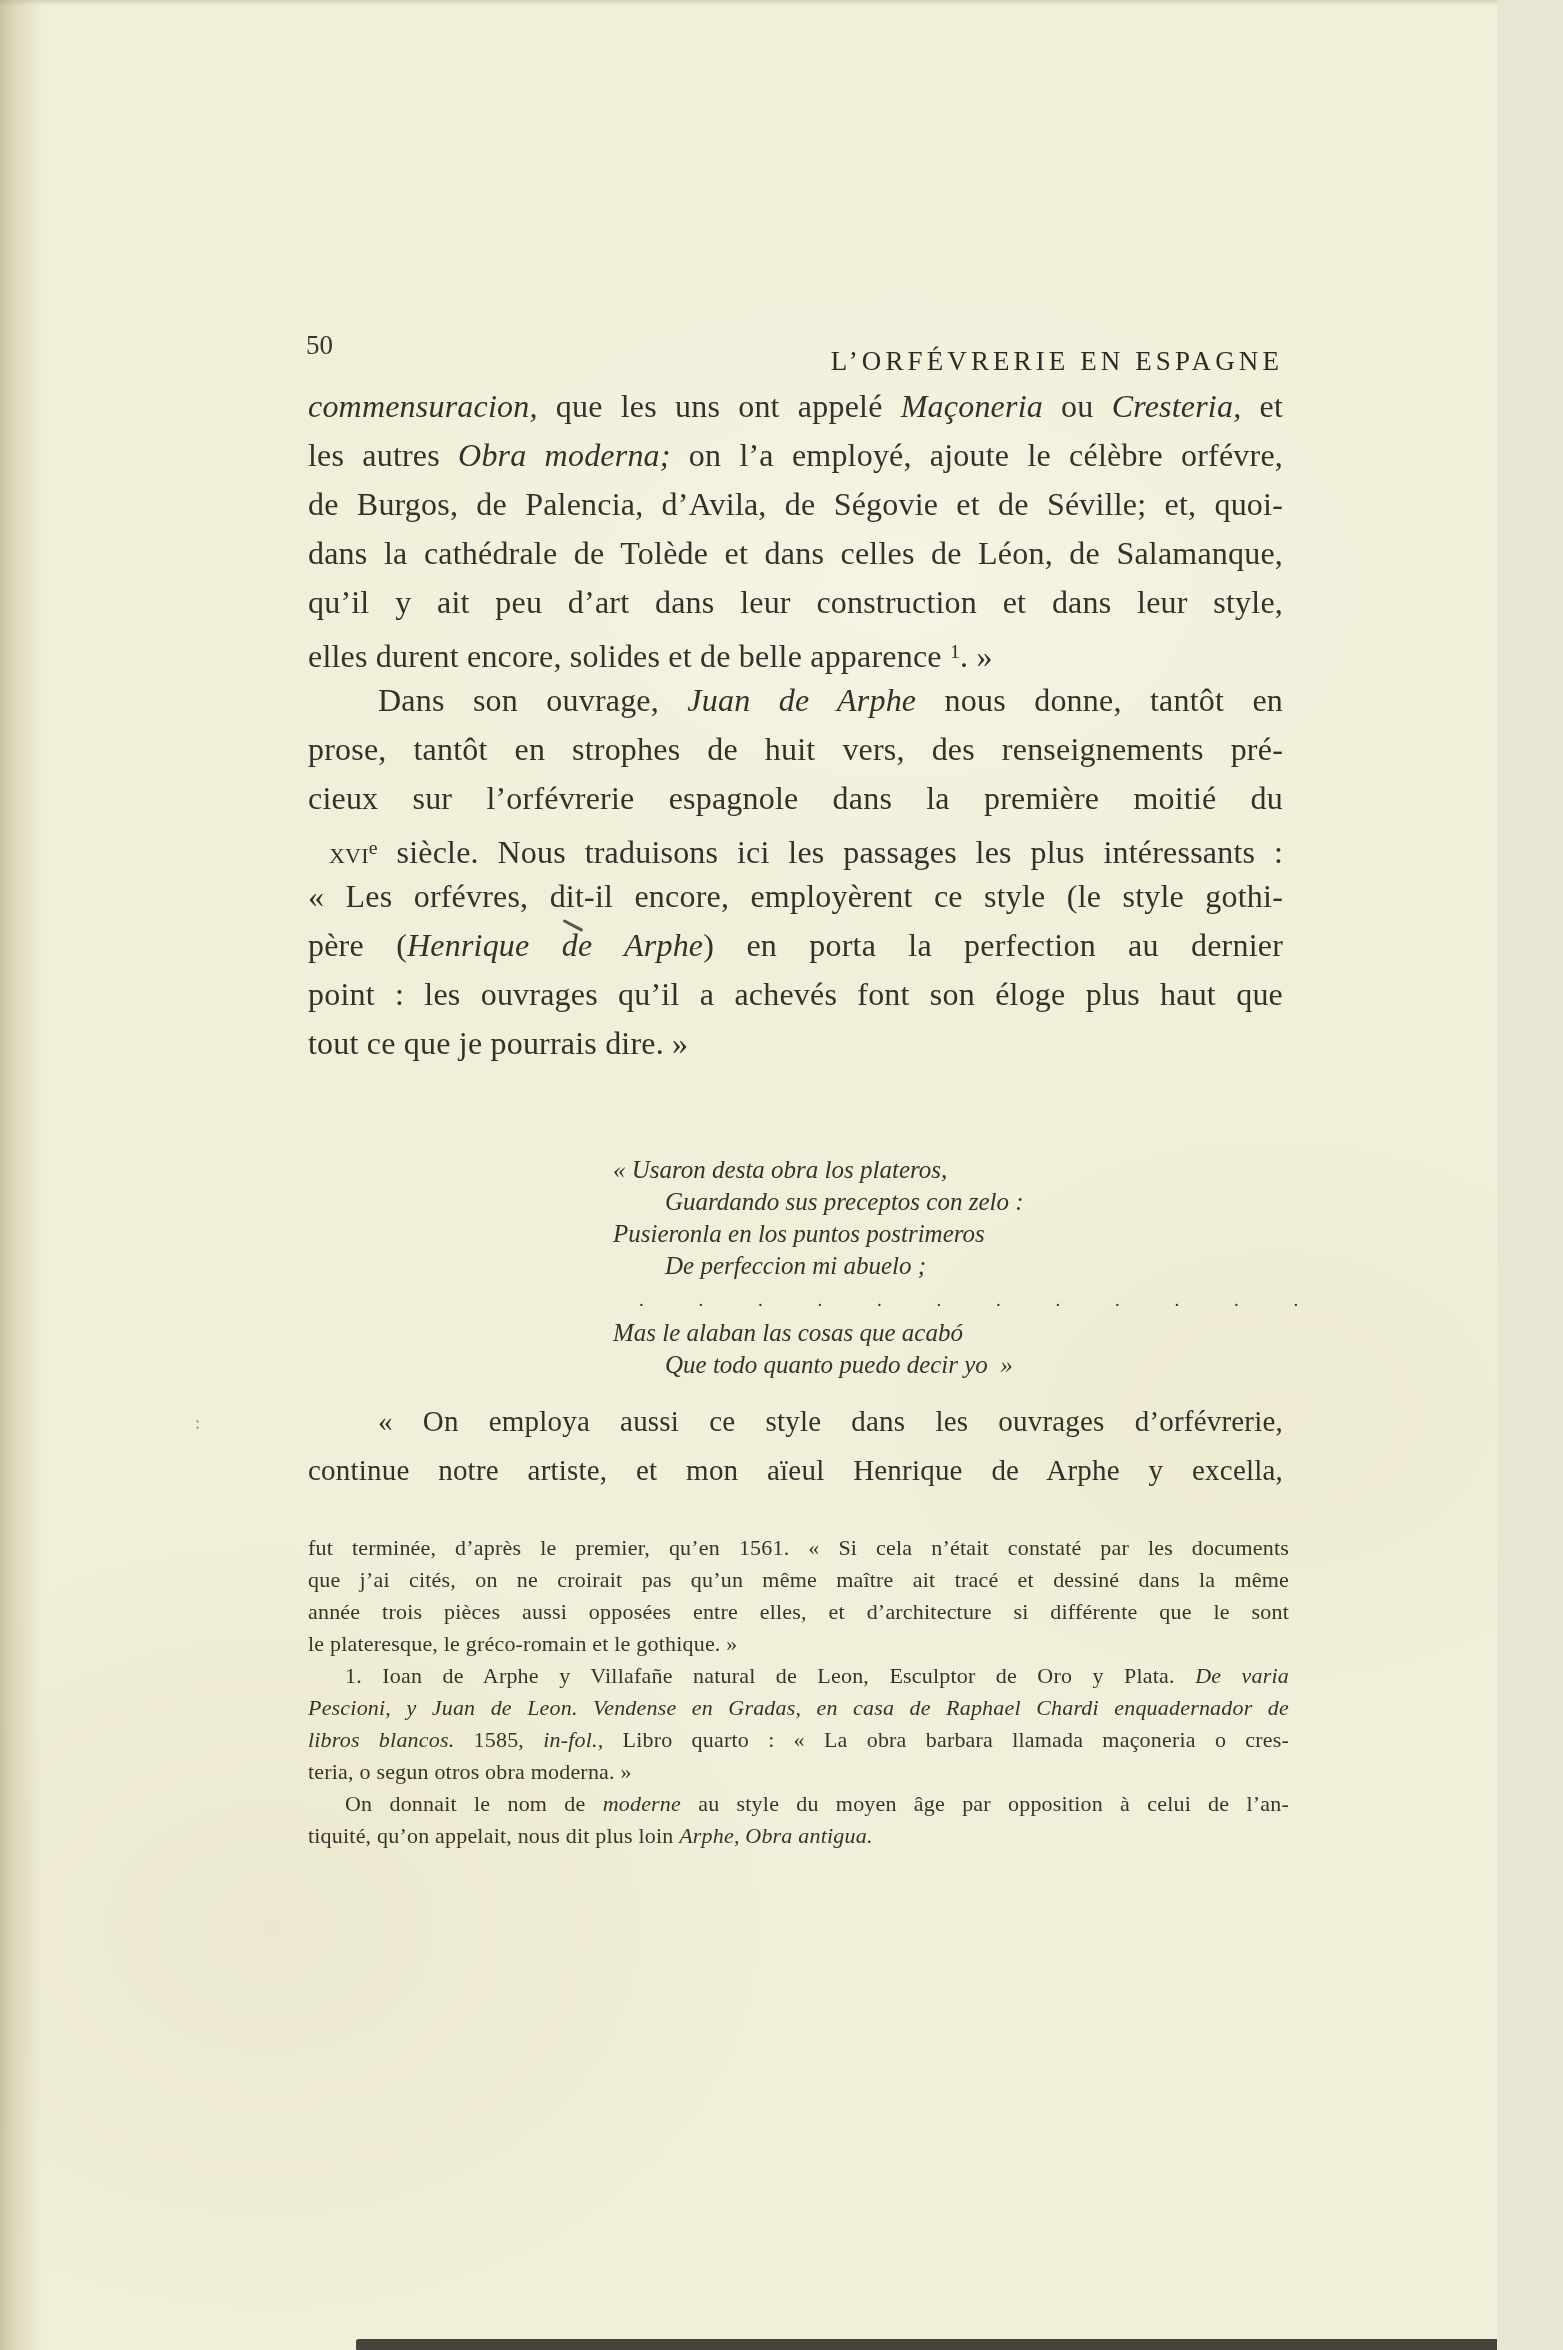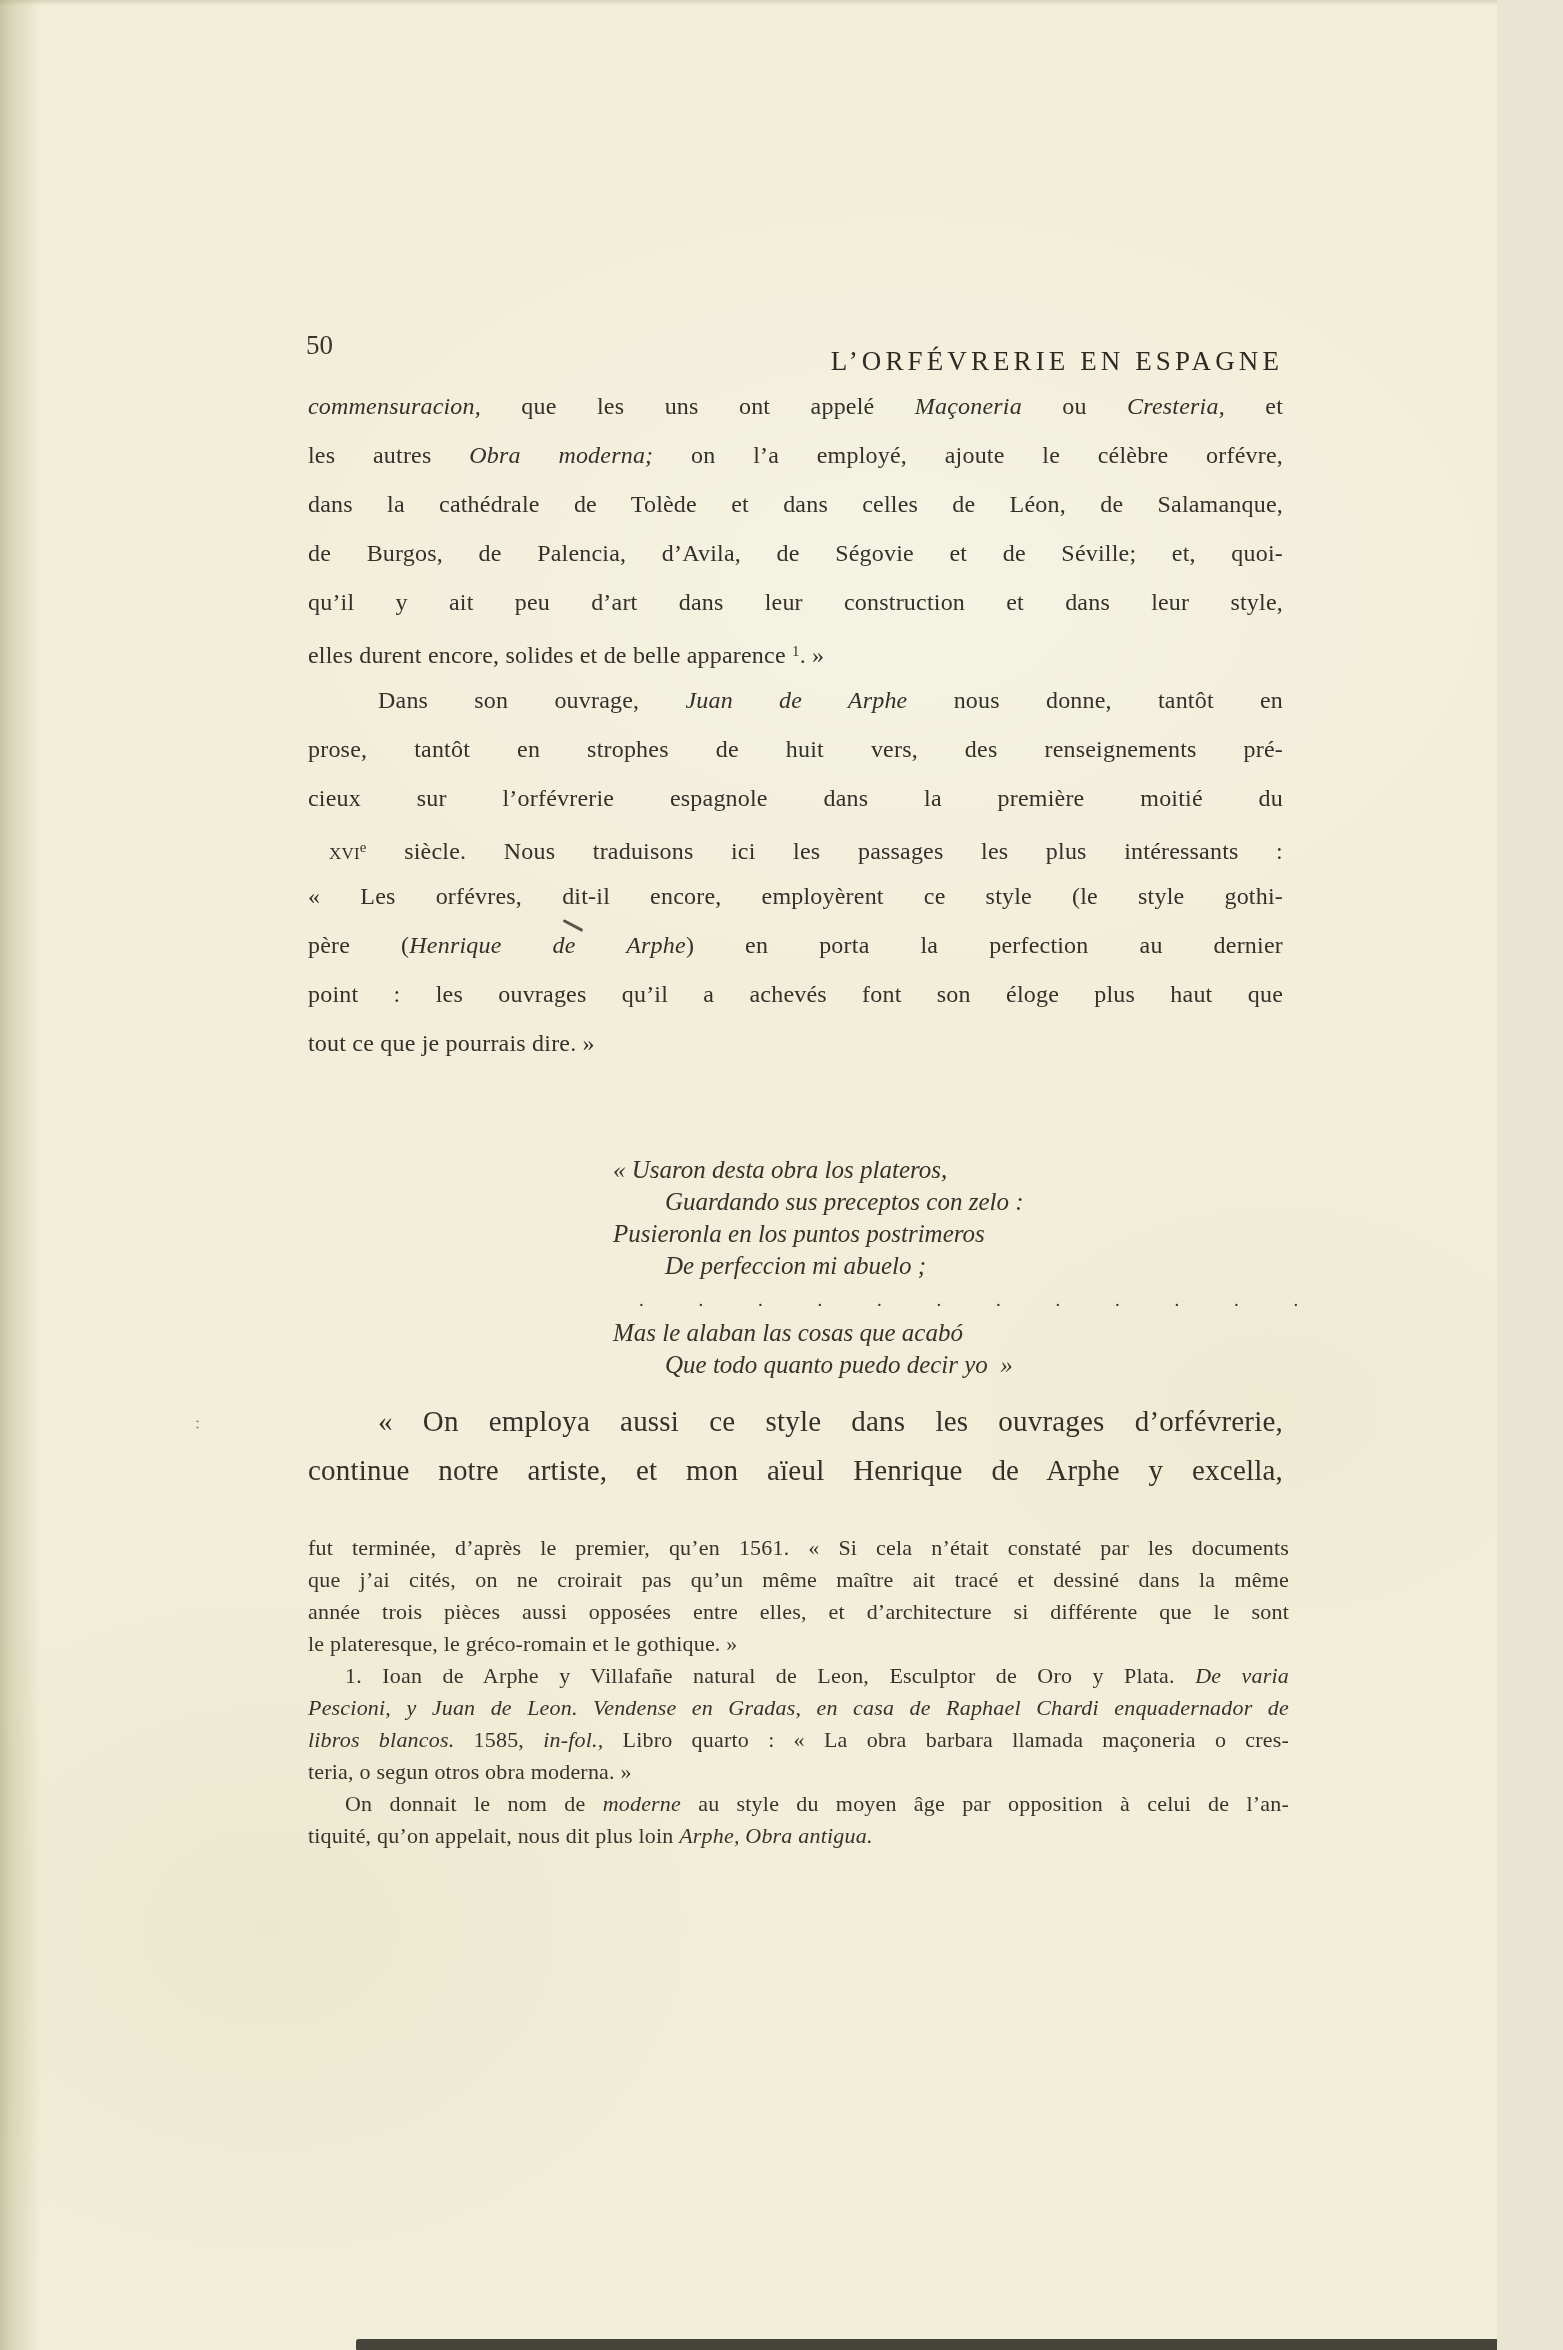--- a/index.html
+++ b/index.html
@@ -22,21 +22,21 @@
     background: linear-gradient(to bottom, rgba(158,151,113,0.28), rgba(158,151,113,0)); }
   .left-shade { position:absolute; left:0; top:0; width:42px; height:100%;
     background: linear-gradient(to right, rgba(140,133,95,0.22), rgba(140,133,95,0)); }
   .right-edge-line { position:absolute; left:1548px; top:0; width:2.8px; height:100%;
     background: rgba(150,144,105,0.55); }
 
   #page-number { position:absolute; left:306px; top:330px; font-size:27px; color:#3a352c; }
   #page-header { position:absolute; left:308px; top:330px; width:975px; text-align:right;
     font-size:27px; letter-spacing:4.1px; color:#2f2b24; white-space:nowrap;margin-top:16px; }
 
-  #main-lines   { position:absolute; left:308px; top:382px;  width:975px; font-size:24px; }
+  #main-lines   { position:absolute; left:308px; top:382px;  width:975px; font-size:32px; }
   #closing      { position:absolute; left:308px; top:1397px; width:975px; font-size:29px; }
   .bline { height:49px; line-height:49px; text-align:justify; text-align-last:justify;
     letter-spacing:0.2px; overflow:visible; white-space:normal; }
   .bline.last   { text-align-last:left; }
   .bline.indent { padding-left:70px; }
 
   #verse { position:absolute; left:613px; top:1154px; font-size:25px; font-style:italic; color:#37322a; }
   .vline { height:32px; line-height:32px; white-space:nowrap;font-style:italic; }
   .vline.vindent { padding-left:52px; }
   .vline.dots { font-style:normal; font-size:19px; letter-spacing:25px; padding-left:26px;
@@ -68,22 +68,22 @@
   <div class="top-shade"></div>
   <div class="left-shade"></div>
   <div class="right-edge-line"></div>
 
   <div id="page-number">50</div>
   <div id="page-header">L’ORFÉVRERIE EN ESPAGNE</div>
 
   <div id="main-lines">
       <div class="bline"><span class="i">commensuracion,</span><span> que les uns ont appelé </span><span class="i">Maçoneria</span><span> ou </span><span class="i">Cresteria,</span><span> et</span></div>
       <div class="bline"><span>les autres </span><span class="i">Obra moderna;</span><span> on l’a employé, ajoute le célèbre orfévre,</span></div>
+      <div class="bline"><span>de Burgos, de Palencia, d’Avila, de Ségovie et de Séville; et, quoi-</span></div>
       <div class="bline"><span>dans la cathédrale de Tolède et dans celles de Léon, de Salamanque,</span></div>
-      <div class="bline"><span>de Burgos, de Palencia, d’Avila, de Ségovie et de Séville; et, quoi-</span></div>
       <div class="bline"><span>qu’il y ait peu d’art dans leur construction et dans leur style,</span></div>
       <div class="bline last"><span>elles durent encore, solides et de belle apparence </span><span class="sup">1</span><span>. »</span></div>
       <div class="bline indent"><span>Dans son ouvrage, </span><span class="i">Juan de Arphe</span><span> nous donne, tantôt en</span></div>
       <div class="bline"><span>prose, tantôt en strophes de huit vers, des renseignements pré-</span></div>
       <div class="bline"><span>cieux sur l’orfévrerie espagnole dans la première moitié du</span></div>
       <div class="bline"><span class="sc">xvi</span><span class="sup">e</span><span> siècle. Nous traduisons ici les passages les plus intéressants :</span></div>
       <div class="bline"><span>« Les orfévres, dit-il encore, employèrent ce style (le style gothi-</span></div>
       <div class="bline"><span>père (</span><span class="i">Henrique de Arphe</span><span>) en porta la perfection au dernier</span></div>
       <div class="bline"><span>point : les ouvrages qu’il a achevés font son éloge plus haut que</span></div>
       <div class="bline last"><span>tout ce que je pourrais dire. »</span></div>

